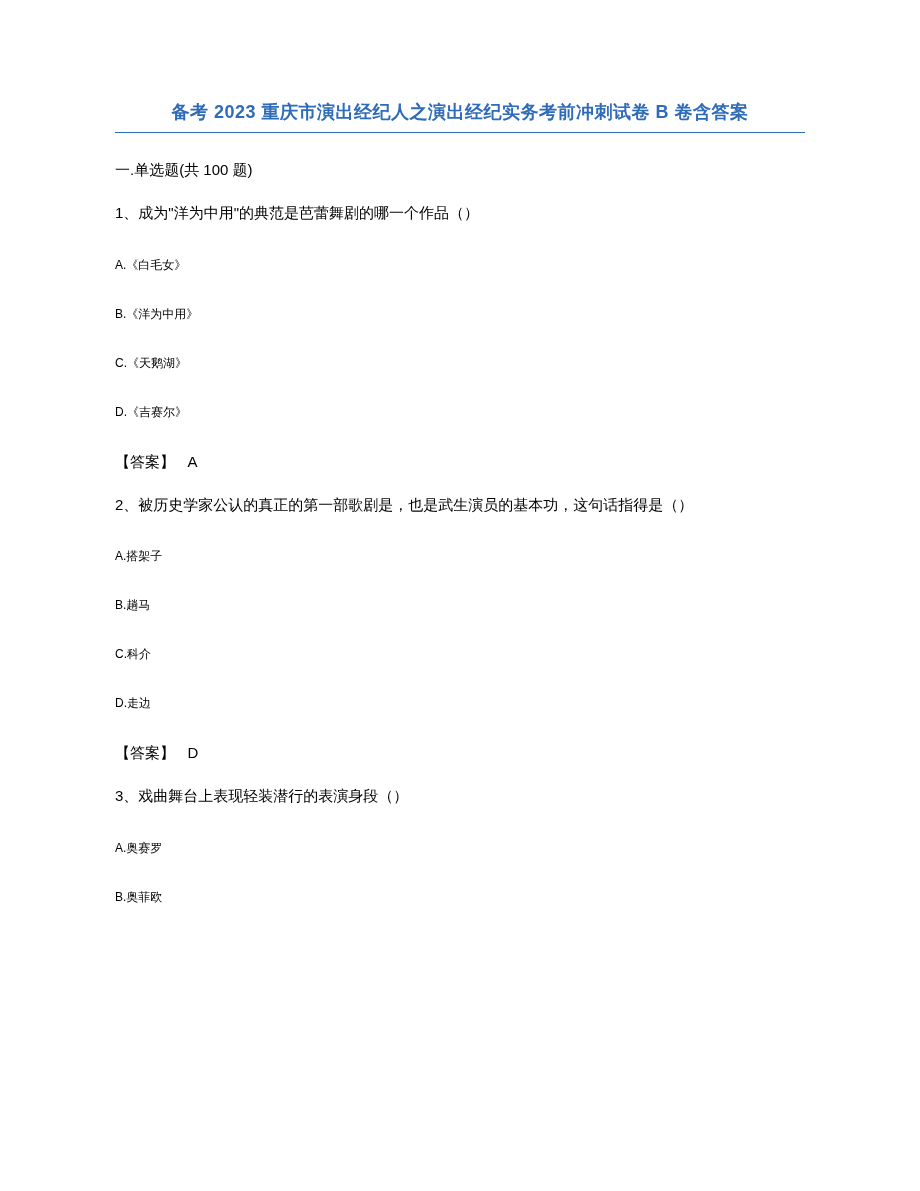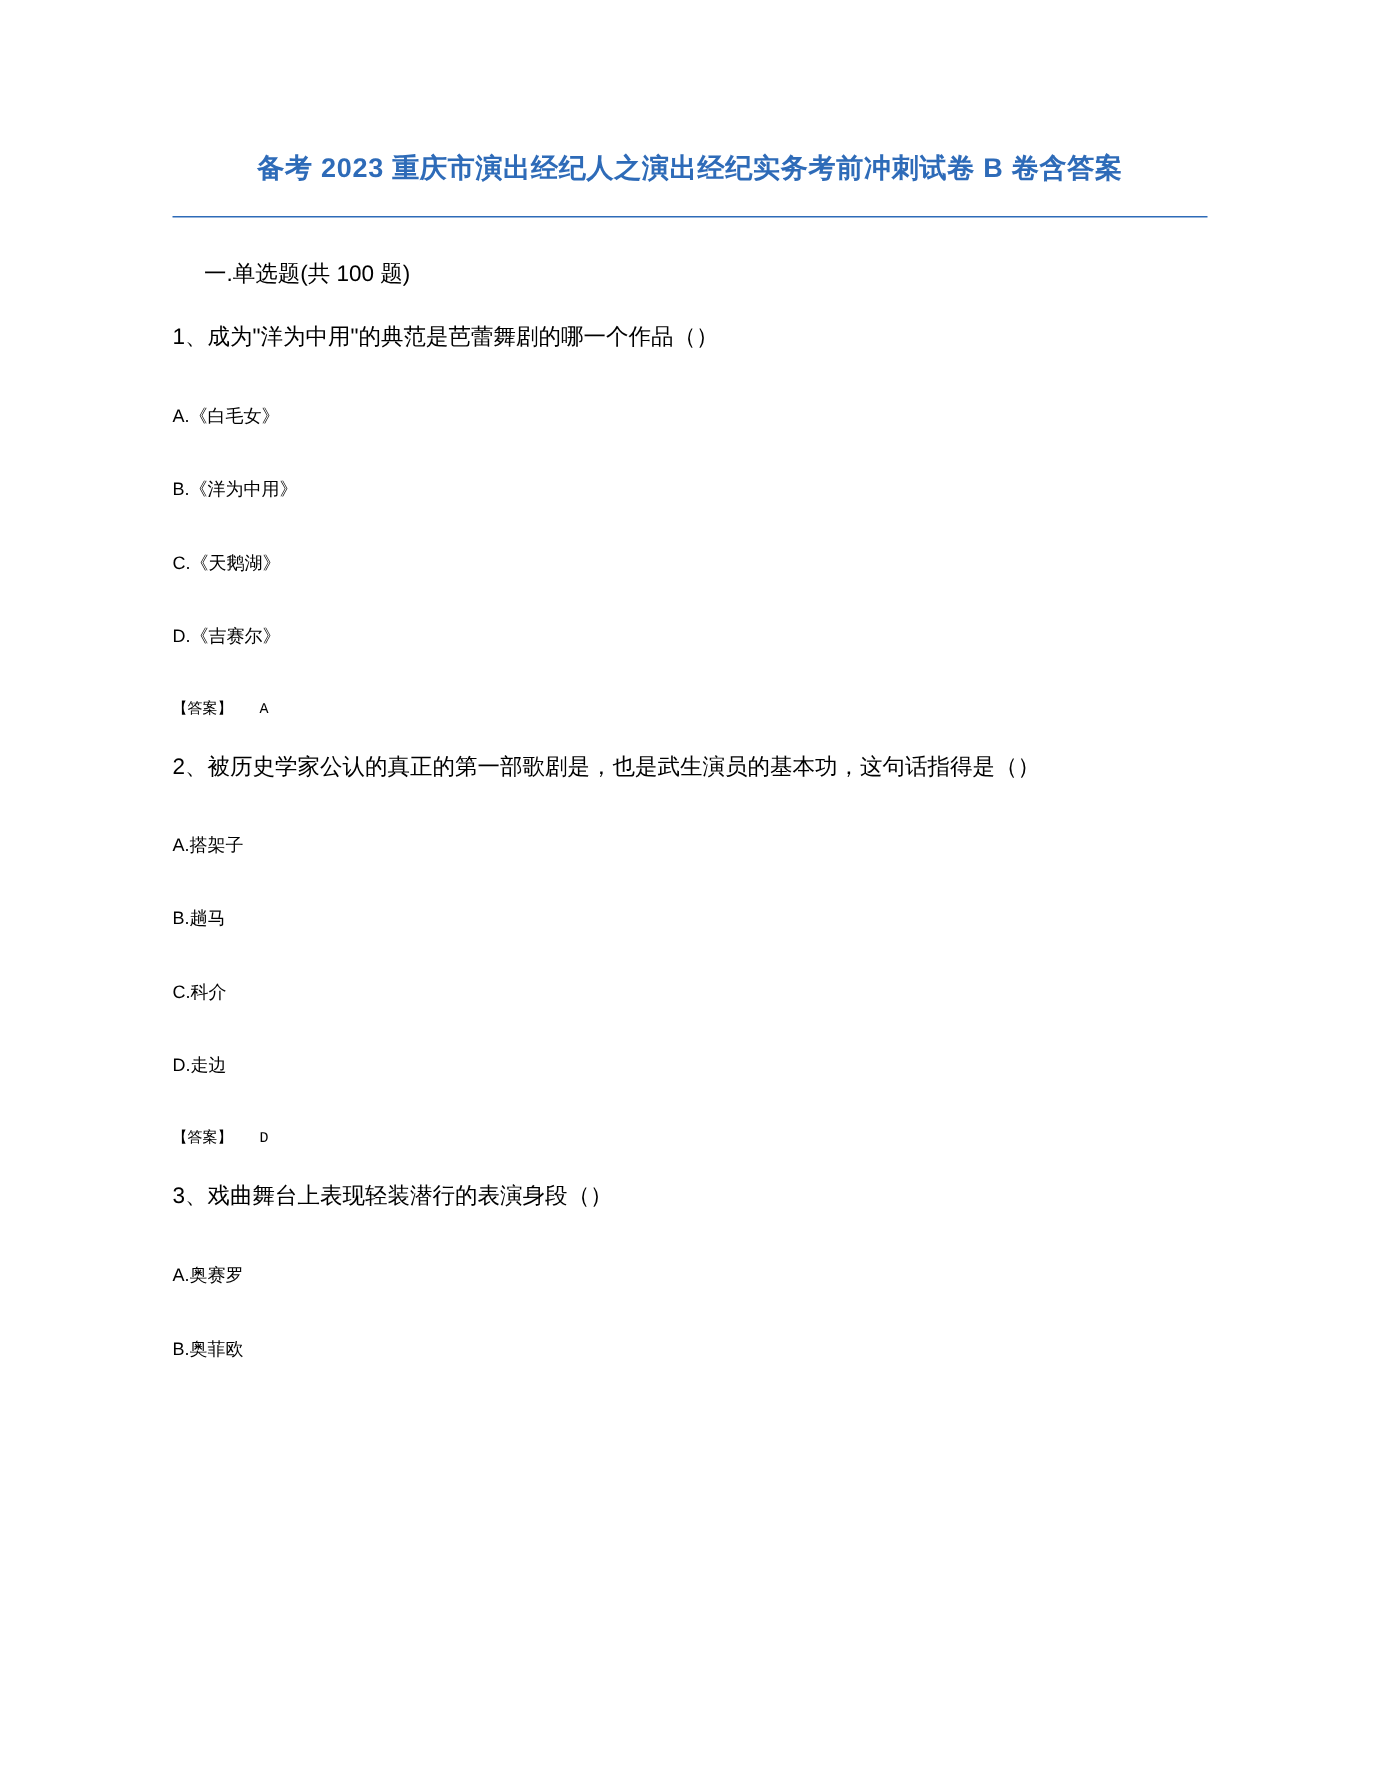--- a/index.html
+++ b/index.html
@@ -13,43 +13,41 @@
       background: #ffffff;
       font-family: "Microsoft YaHei", "SimSun", sans-serif;
       padding: 100px 115px 0 115px;
       color: #000000;
     }
     .title {
       color: #2e6bb8;
       font-size: 18px;
       font-weight: bold;
       text-align: center;
-      padding-bottom: 20px;
+      padding-bottom: 8px;
       border-bottom: 1px solid #2e6bb8;
       margin-bottom: 28px;
       letter-spacing: 0.5px;
     }
     .section-header {
       font-size: 15px;
       margin-bottom: 22px;
-      margin-left: 21px;
     }
     .question {
       font-size: 15px;
       margin-bottom: 32px;
       line-height: 1.5;
     }
     .option {
       font-size: 12px;
       margin-bottom: 32px;
     }
     .answer {
-      font-size: 10px;
+      font-size: 15px;
       margin-bottom: 22px;
-      font-family: Liberation Mono, monospace;
     }
   </style>
 </head>
 <body>
 
 <div class="title">备考 2023 重庆市演出经纪人之演出经纪实务考前冲刺试卷 B 卷含答案</div>
 
 <div class="section-header">一.单选题(共 100 题)</div>
 
 <div class="question">

